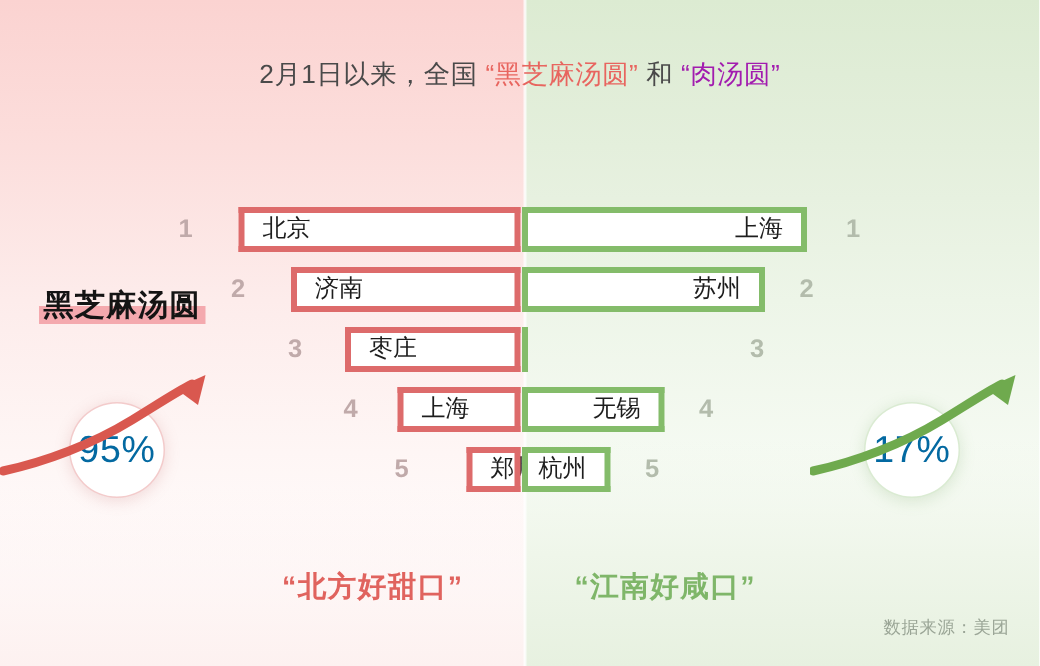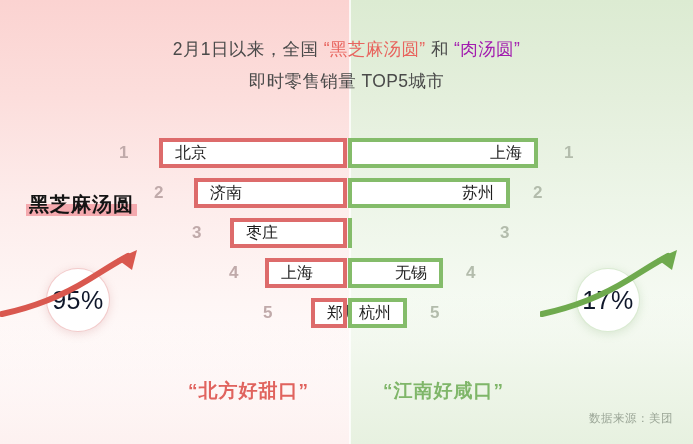--- a/index.html
+++ b/index.html
@@ -54,21 +54,21 @@
   .side-label{position:absolute;z-index:7;}
   .side-label .txt{position:relative;display:inline-block;font-size:20px;font-weight:700;
     color:#141414;letter-spacing:1px;line-height:26px;padding:0 3px;white-space:nowrap;}
   .side-label .band{position:absolute;left:0;right:0;bottom:1px;height:12px;z-index:-1;}
   .band-pink{background:#f4a9ae;}
   .band-green{background:#86b96c;}
   #label-left{left:26px;top:191px;}
   #label-right{left:570px;top:191px;}
   .badge{position:absolute;border-radius:50%;background:#ffffff;
     display:flex;align-items:center;justify-content:center;
-    font-size:25px;color:#0f172a;letter-spacing:.5px;}
+    font-size:25px;color:#0369a1;letter-spacing:.5px;}
   #badge-left{left:46px;top:268px;width:62px;height:62px;
     box-shadow:0 2px 10px rgba(190,110,110,.22);border:1px solid rgba(221,107,107,.35);}
   #badge-right{left:576px;top:268px;width:62px;height:62px;
     box-shadow:0 2px 10px rgba(120,170,100,.22);border:1px solid rgba(132,188,106,.30);}
   .arrow-svg{position:absolute;z-index:7;pointer-events:none;}
   #arrow-left{left:0px;top:248px;}
   #arrow-right{left:540px;top:248px;}
 
   
   .caption{position:absolute;top:378px;font-size:19px;font-weight:700;letter-spacing:1px;
@@ -91,21 +91,20 @@
   <div class="bg-right-low"></div>
   <div class="divider"></div>
 
   <div class="title-wrap">
     <div class="title-line">
       <span>2月1日以来，全国</span>
       <span class="t-red">“黑芝麻汤圆”</span>
       <span>和</span>
       <span class="t-green">“肉汤圆”</span>
     </div>
-    <div class="title-line2">即时零售销量 TOP5城市</div>
   </div>
 
   <div class="chart">
 
     <div class="row" style="top:0px;">
       <div class="rank rank-l" style="left:119px;">1</div>
       <div class="bar bar-left" style="width:188px;">
         <span class="cityname">北京</span>
       </div>
       <div class="bar-cap-l"></div>

